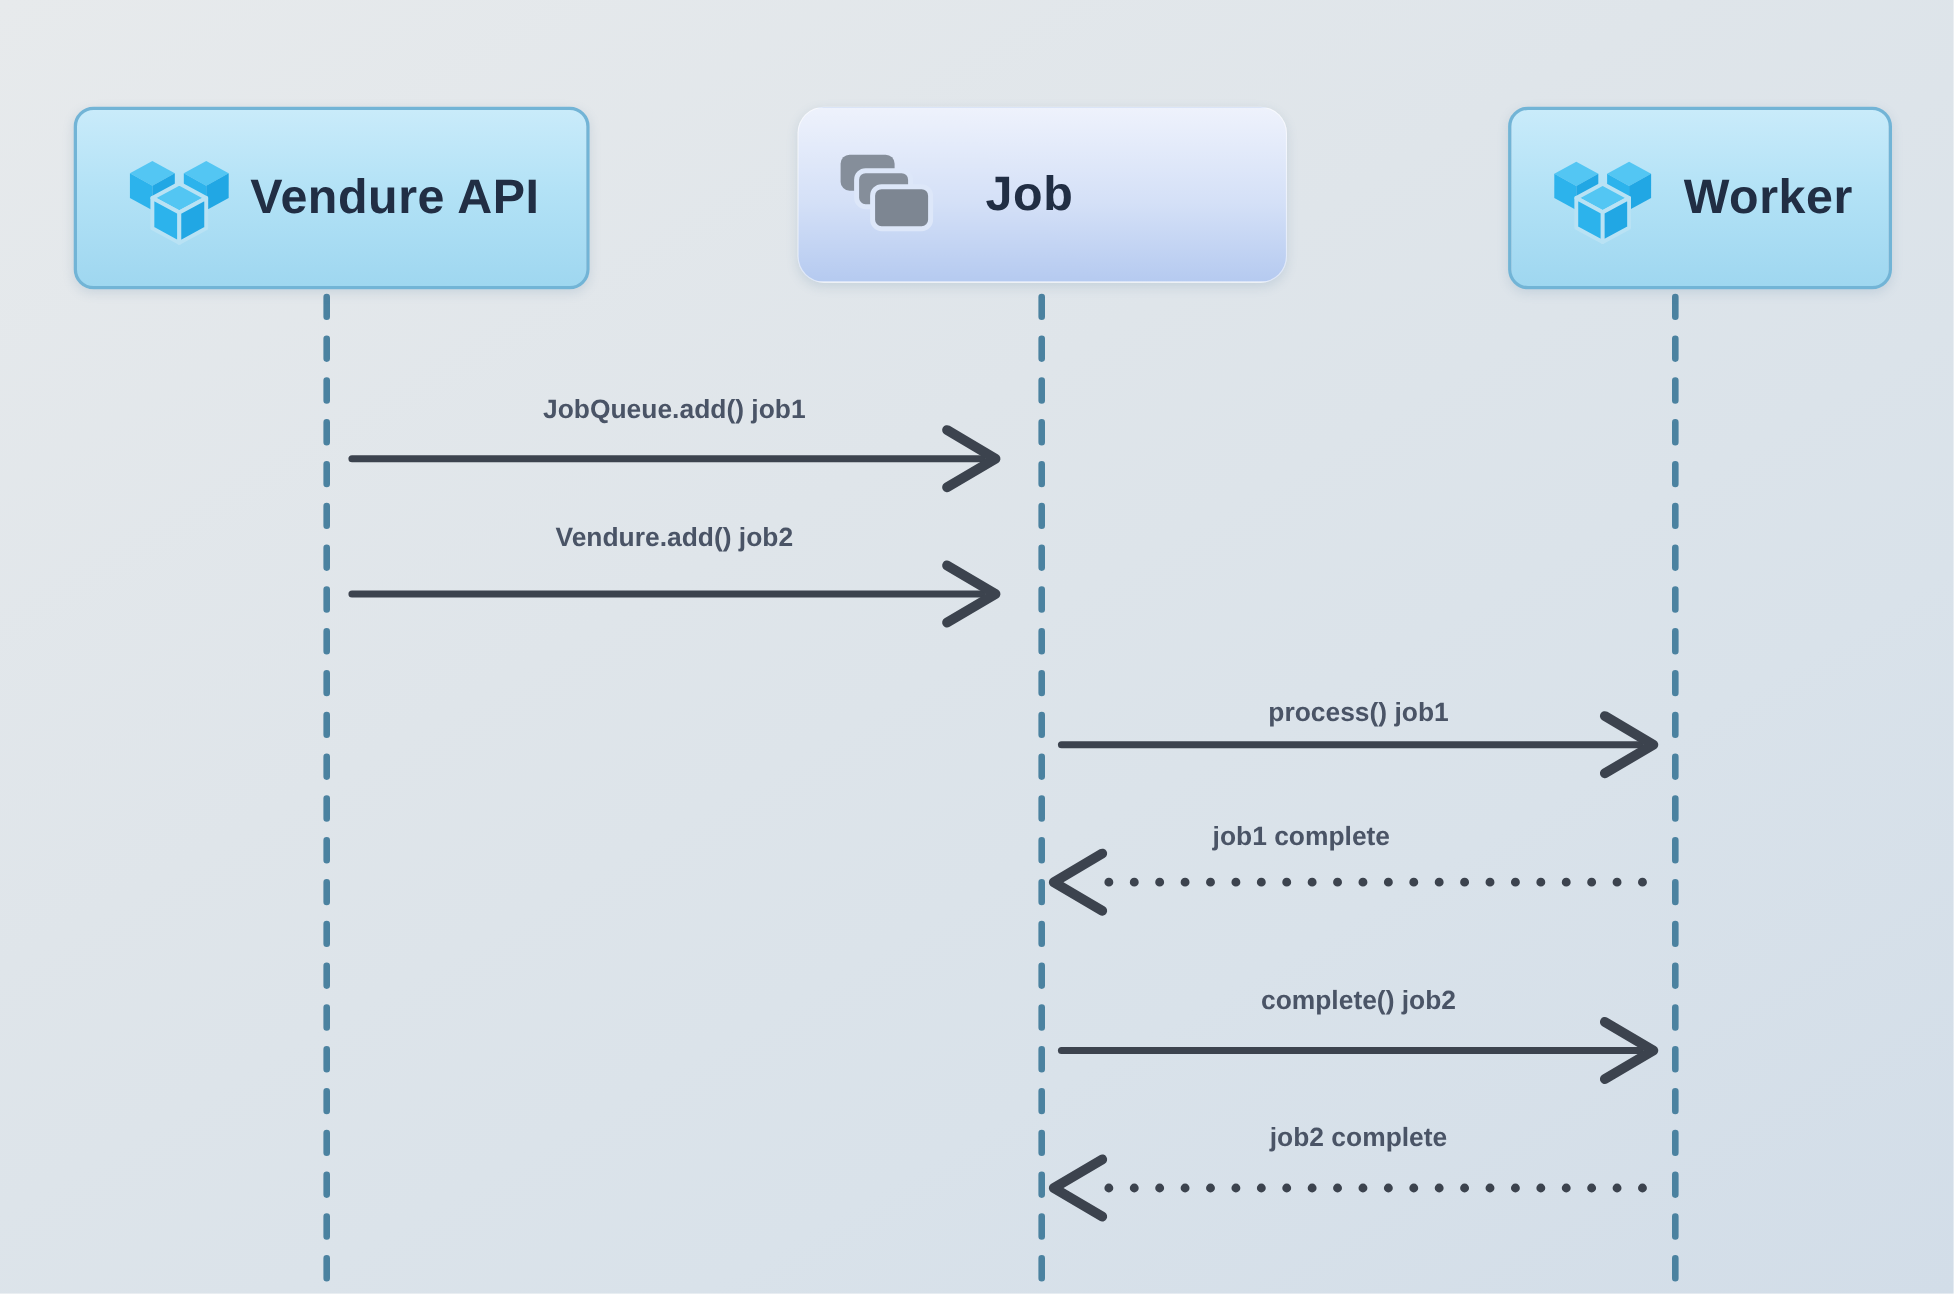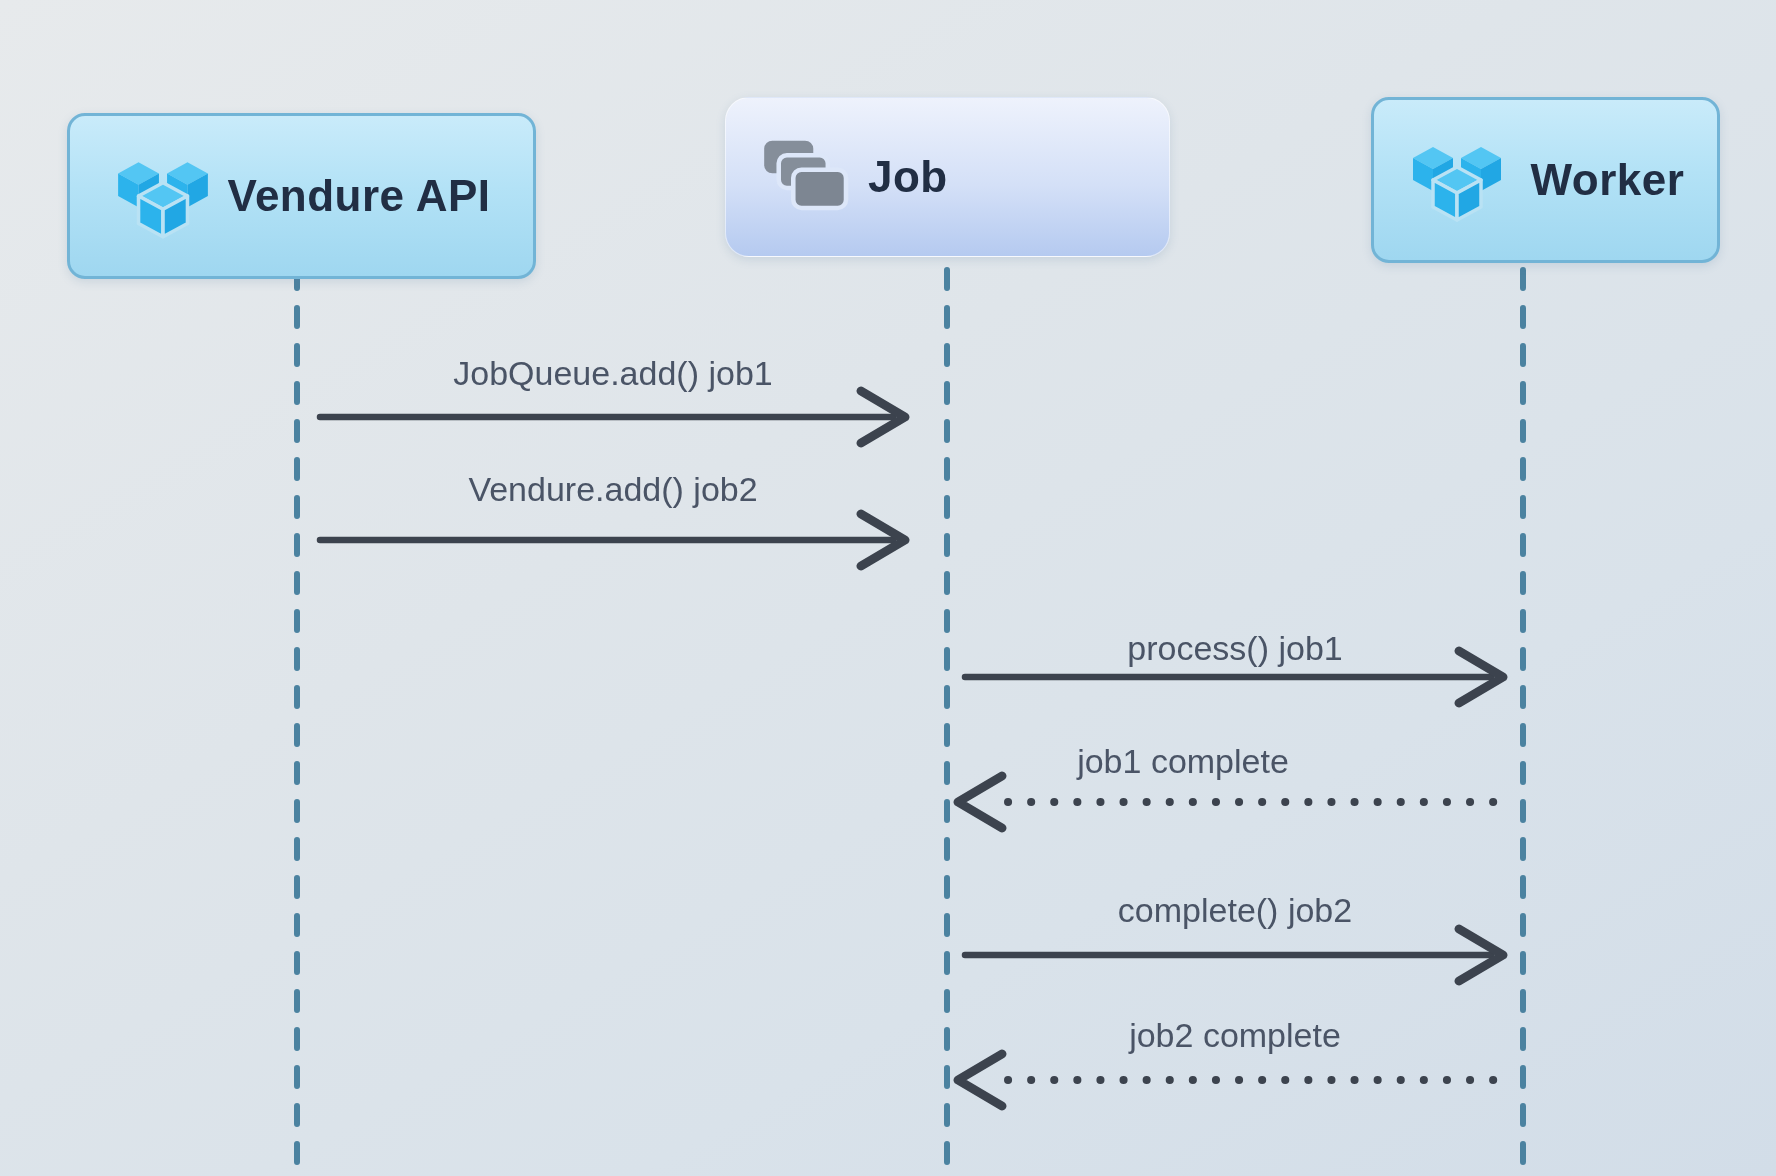--- a/index.html
+++ b/index.html
@@ -20,39 +20,39 @@
     border-radius:20px;
     box-shadow:0 3px 10px rgba(90,125,160,0.18);
   }
   .participant .label{
     font-size:44px;font-weight:700;color:#212e44;letter-spacing:0.5px;
     white-space:nowrap;
   }
   .p-vendure{
     left:67px;width:463px;justify-content:center;gap:13px;
     background:linear-gradient(180deg,#c9ebfa 0%,#b3e2f6 45%,#9fd7f0 100%);
-    border:3px solid #72b4d6;border-radius:18px;margin-top:16px;
+    border:3px solid #72b4d6;border-radius:18px;
   }
   .p-job{
-    left:725px;width:445px;justify-content:flex-start;gap:16px;
+    left:725px;width:445px;justify-content:flex-start;gap:44px;
     padding-left:34px;box-sizing:border-box;
     background:linear-gradient(180deg,#eef2fc 0%,#d4e0f7 55%,#b5caf0 100%);
     border:1px solid rgba(255,255,255,0.55);border-radius:24px;
   }
   .p-worker{
     left:1352px;width:343px;justify-content:center;gap:24px;
     background:linear-gradient(180deg,#c9ebfa 0%,#b3e2f6 45%,#9fd7f0 100%);
     border:3px solid #72b4d6;border-radius:18px;margin-left:19px;
   }
   .icon{flex:0 0 auto;display:block;}
 
   
   .msg-label{
     position:absolute;transform:translate(-50%,-50%);
-    font-size:34px;font-weight:400;color:#4a5466;white-space:nowrap;
+    font-size:24px;font-weight:700;color:#4a5466;white-space:nowrap;
   }
 </style>
 </head>
 <body>
 
 <div class="canvas">
 
   <svg class="lines-layer" viewBox="0 0 1776 1176" xmlns="http://www.w3.org/2000/svg">
 
     <g>

